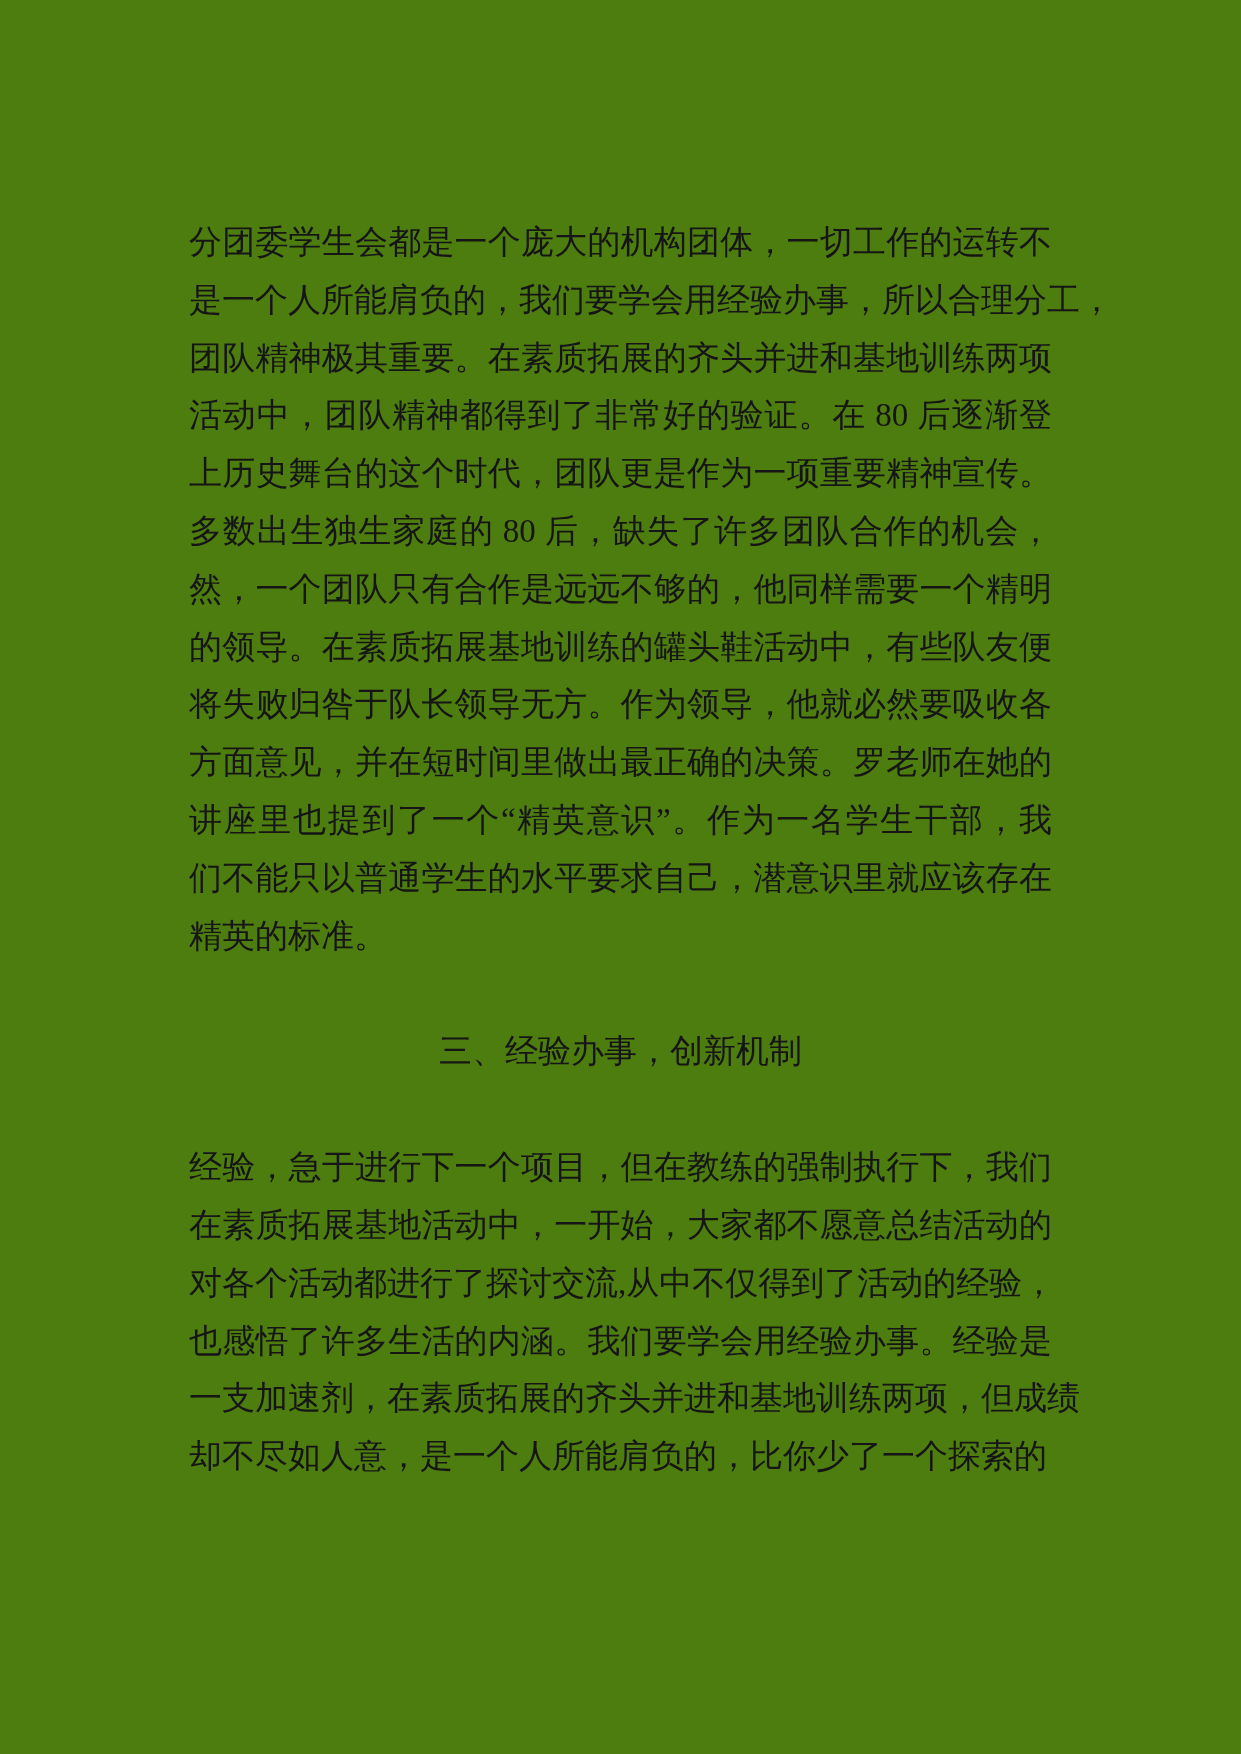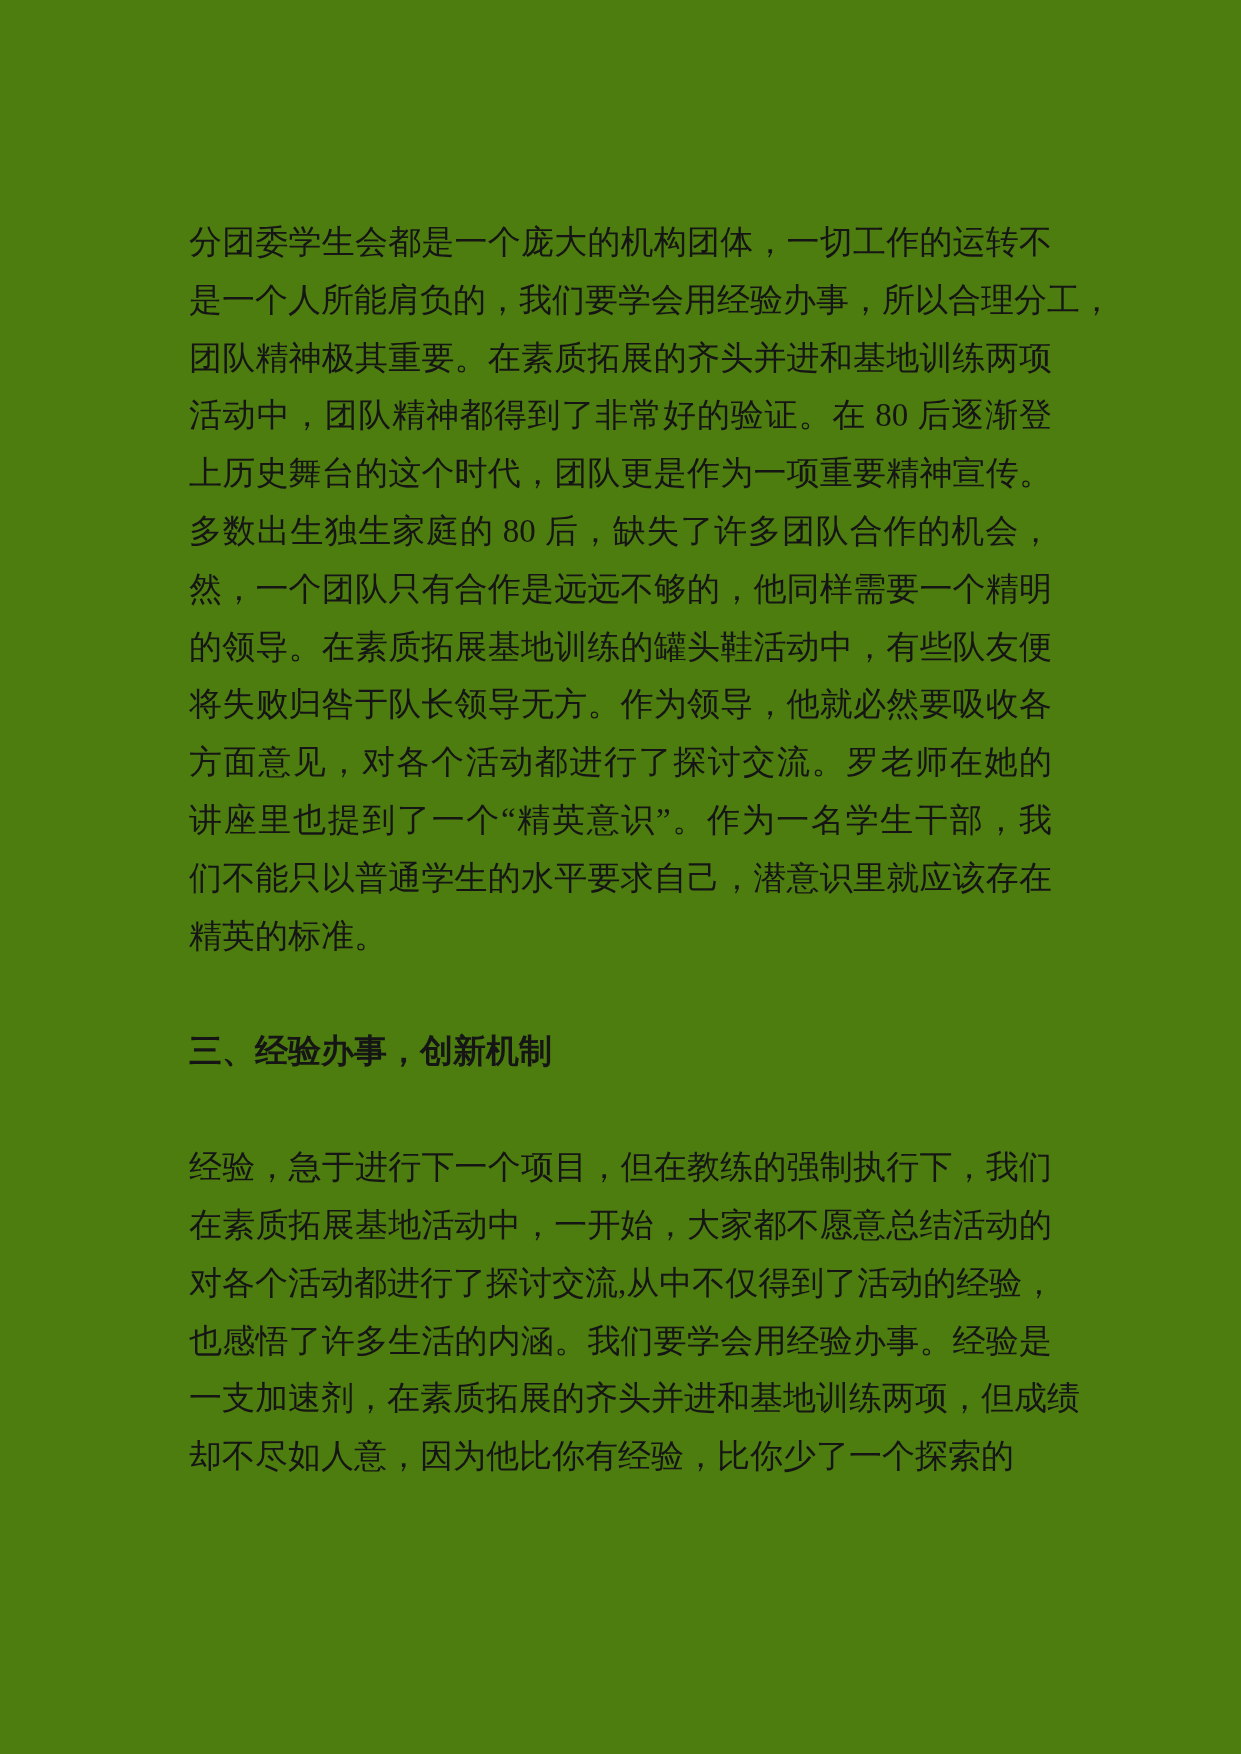--- a/index.html
+++ b/index.html
@@ -30,50 +30,49 @@
     text-align-last: justify;
     letter-spacing: 0;
   }
   .t-line.para-last {
     text-align-last: left;
   }
   .heading-line {
     height: 57.8px;
     line-height: 57.8px;
     white-space: nowrap;
-    text-align: left;
+    text-align: center;
     margin: 0 0 58px 0;
-    font-weight: bold;
   }
 </style>
 </head>
 <body>
 
 <div class="page">
 
   <div class="para">
     <div class="t-line">分团委学生会都是一个庞大的机构团体，一切工作的运转不</div>
     <div class="t-line">是一个人所能肩负的，我们要学会用经验办事，所以合理分工，</div>
     <div class="t-line">团队精神极其重要。在素质拓展的齐头并进和基地训练两项</div>
     <div class="t-line">活动中，团队精神都得到了非常好的验证。在 80 后逐渐登</div>
     <div class="t-line">上历史舞台的这个时代，团队更是作为一项重要精神宣传。</div>
     <div class="t-line">多数出生独生家庭的 80 后，缺失了许多团队合作的机会，</div>
     <div class="t-line">然，一个团队只有合作是远远不够的，他同样需要一个精明</div>
     <div class="t-line">的领导。在素质拓展基地训练的罐头鞋活动中，有些队友便</div>
     <div class="t-line">将失败归咎于队长领导无方。作为领导，他就必然要吸收各</div>
-    <div class="t-line">方面意见，对各个活动都进行了探讨交流。罗老师在她的</div>
+    <div class="t-line">方面意见，并在短时间里做出最正确的决策。罗老师在她的</div>
     <div class="t-line">讲座里也提到了一个“精英意识”。作为一名学生干部，我</div>
     <div class="t-line">们不能只以普通学生的水平要求自己，潜意识里就应该存在</div>
     <div class="t-line para-last">精英的标准。</div>
   </div>
 
   <div class="heading-line">三、经验办事，创新机制</div>
 
   <div class="para">
     <div class="t-line">经验，急于进行下一个项目，但在教练的强制执行下，我们</div>
     <div class="t-line">在素质拓展基地活动中，一开始，大家都不愿意总结活动的</div>
     <div class="t-line">对各个活动都进行了探讨交流,从中不仅得到了活动的经验，</div>
     <div class="t-line">也感悟了许多生活的内涵。我们要学会用经验办事。经验是</div>
     <div class="t-line">一支加速剂，在素质拓展的齐头并进和基地训练两项，但成绩</div>
-    <div class="t-line para-last">却不尽如人意，因为他比你有经验，比你少了一个探索的</div>
+    <div class="t-line para-last">却不尽如人意，是一个人所能肩负的，比你少了一个探索的</div>
   </div>
 
 </div>
 
 </body></html>

